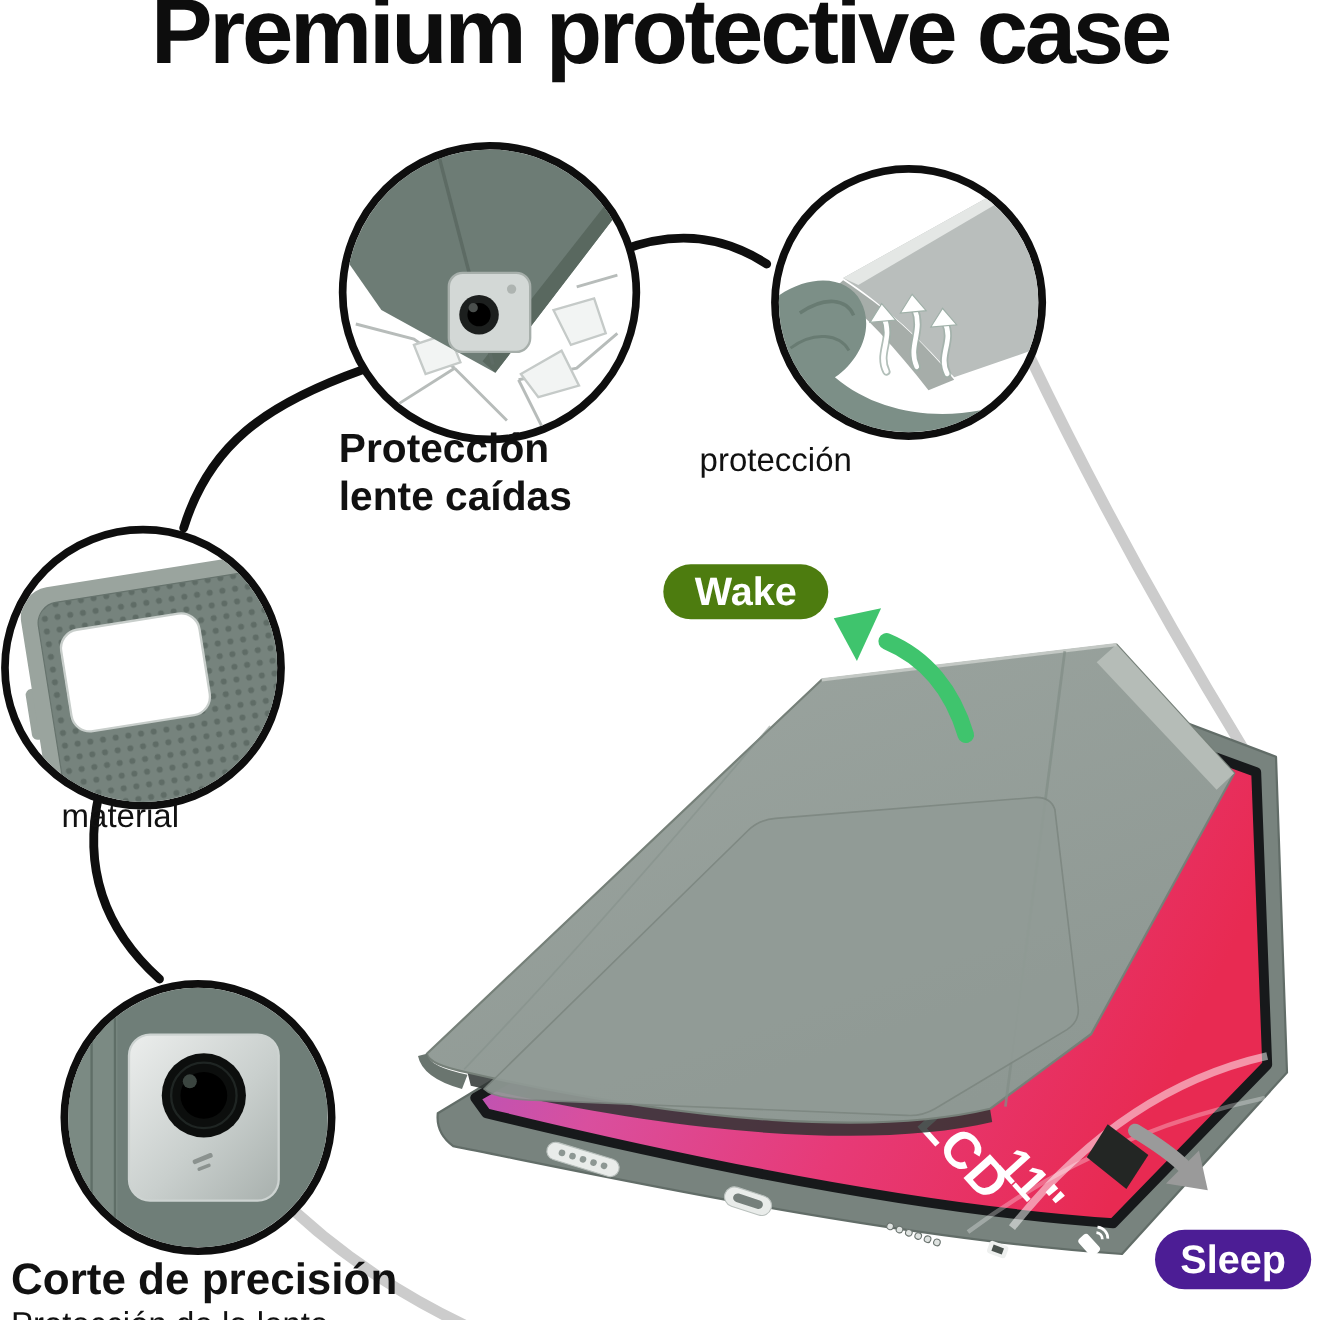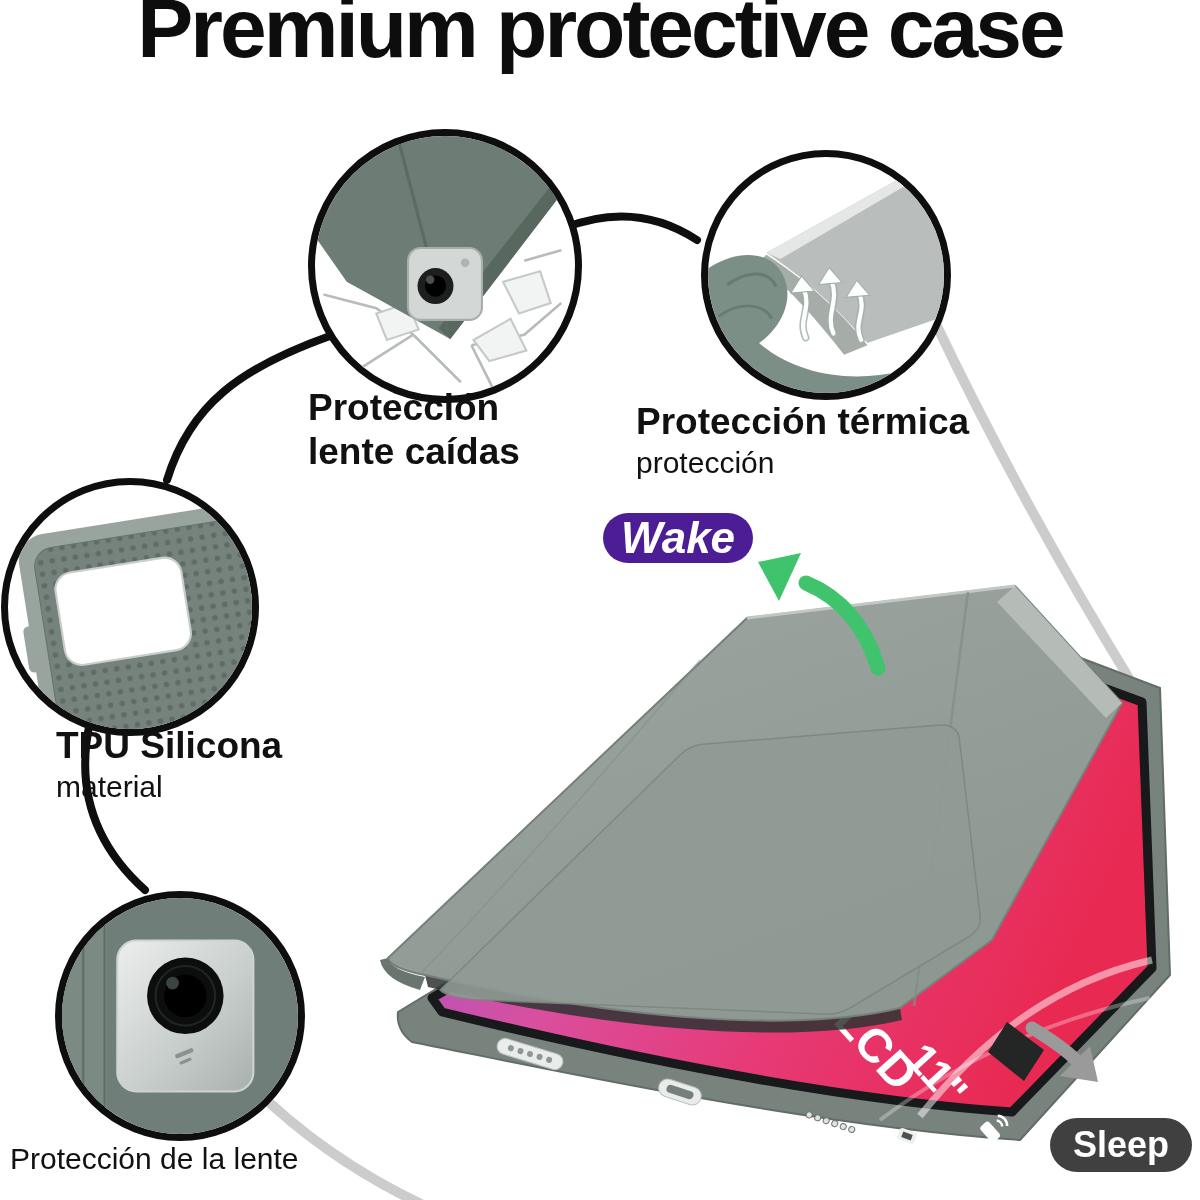--- a/index.html
+++ b/index.html
@@ -10,22 +10,22 @@
   .page-title{position:absolute;top:-20px;left:0;width:1200px;text-align:center;
     font-size:84px;font-weight:bold;color:#0d0d0d;letter-spacing:-3px;white-space:nowrap;}
   .bubble{position:absolute;border:7px solid #0e0e0e;border-radius:50%;background:#fff;overflow:hidden;}
   .bubble svg{width:100%;height:100%;}
   .feat-label{position:absolute;text-align:left;color:#111;}
   .feat-label .l1{font-weight:bold;font-size:37px;line-height:44px;}
   .feat-label .l2{font-size:30px;line-height:38px;}
   .feat-label.big .l1{font-size:40px;line-height:46px;}
   .pill{position:absolute;display:flex;align-items:center;justify-content:center;
         color:#fff;font-weight:bold;border-radius:28px;}
-  .pill-wake{left:603px;top:513px;width:150px;height:50px;background:#4c1d95;font-size:44px;font-style:italic;}
-  .pill-sleep{left:1050px;top:1118px;width:142px;height:54px;background:#404040;font-size:36px;}
+  .pill-wake{left:603px;top:513px;width:150px;height:50px;background:#4d7c0f;font-size:36px;}
+  .pill-sleep{left:1050px;top:1118px;width:142px;height:54px;background:#4c1d95;font-size:36px;}
   .z1{z-index:1}.z2{z-index:2}.z3{z-index:3}.z4{z-index:4}.z5{z-index:5}
 </style>
 </head>
 <body>
 
 <div class="stage">
 
   <svg class="abs z1" width="1200" height="1200" viewBox="0 0 1200 1200" style="left:0;top:0;">
     <g fill="none" stroke-linecap="round">
       <path d="M 935 322 Q 1020 500 1130 680" stroke="#cccccc" stroke-width="10"></path>
@@ -214,27 +214,26 @@
     </g>
   </svg>
 
   <div class="page-title z4">Premium protective case</div>
 
   <div class="feat-label z4" style="left:308px;top:386px;width:280px;">
     <div class="l1">Protección</div>
     <div class="l1">lente caídas</div>
   </div>
   <div class="feat-label z4" style="left:636px;top:400px;width:364px;">
-    <div class="l1">Protección térmica</div>
     <div class="l2">protección</div>
   </div>
   <div class="feat-label z4" style="left:56px;top:724px;width:280px;">
-    <div class="l1">TPU Silicona</div>
     <div class="l2">material</div>
   </div>
   <div class="feat-label big z4" style="left:10px;top:1140px;width:366px;">
+    <div class="l1">Corte de precisión</div>
     <div class="l2">Protección de la lente</div>
   </div>
 
   <div class="pill pill-wake z4">Wake</div>
   <div class="pill pill-sleep z4">Sleep</div>
 
 </div>
 
 </body></html>

